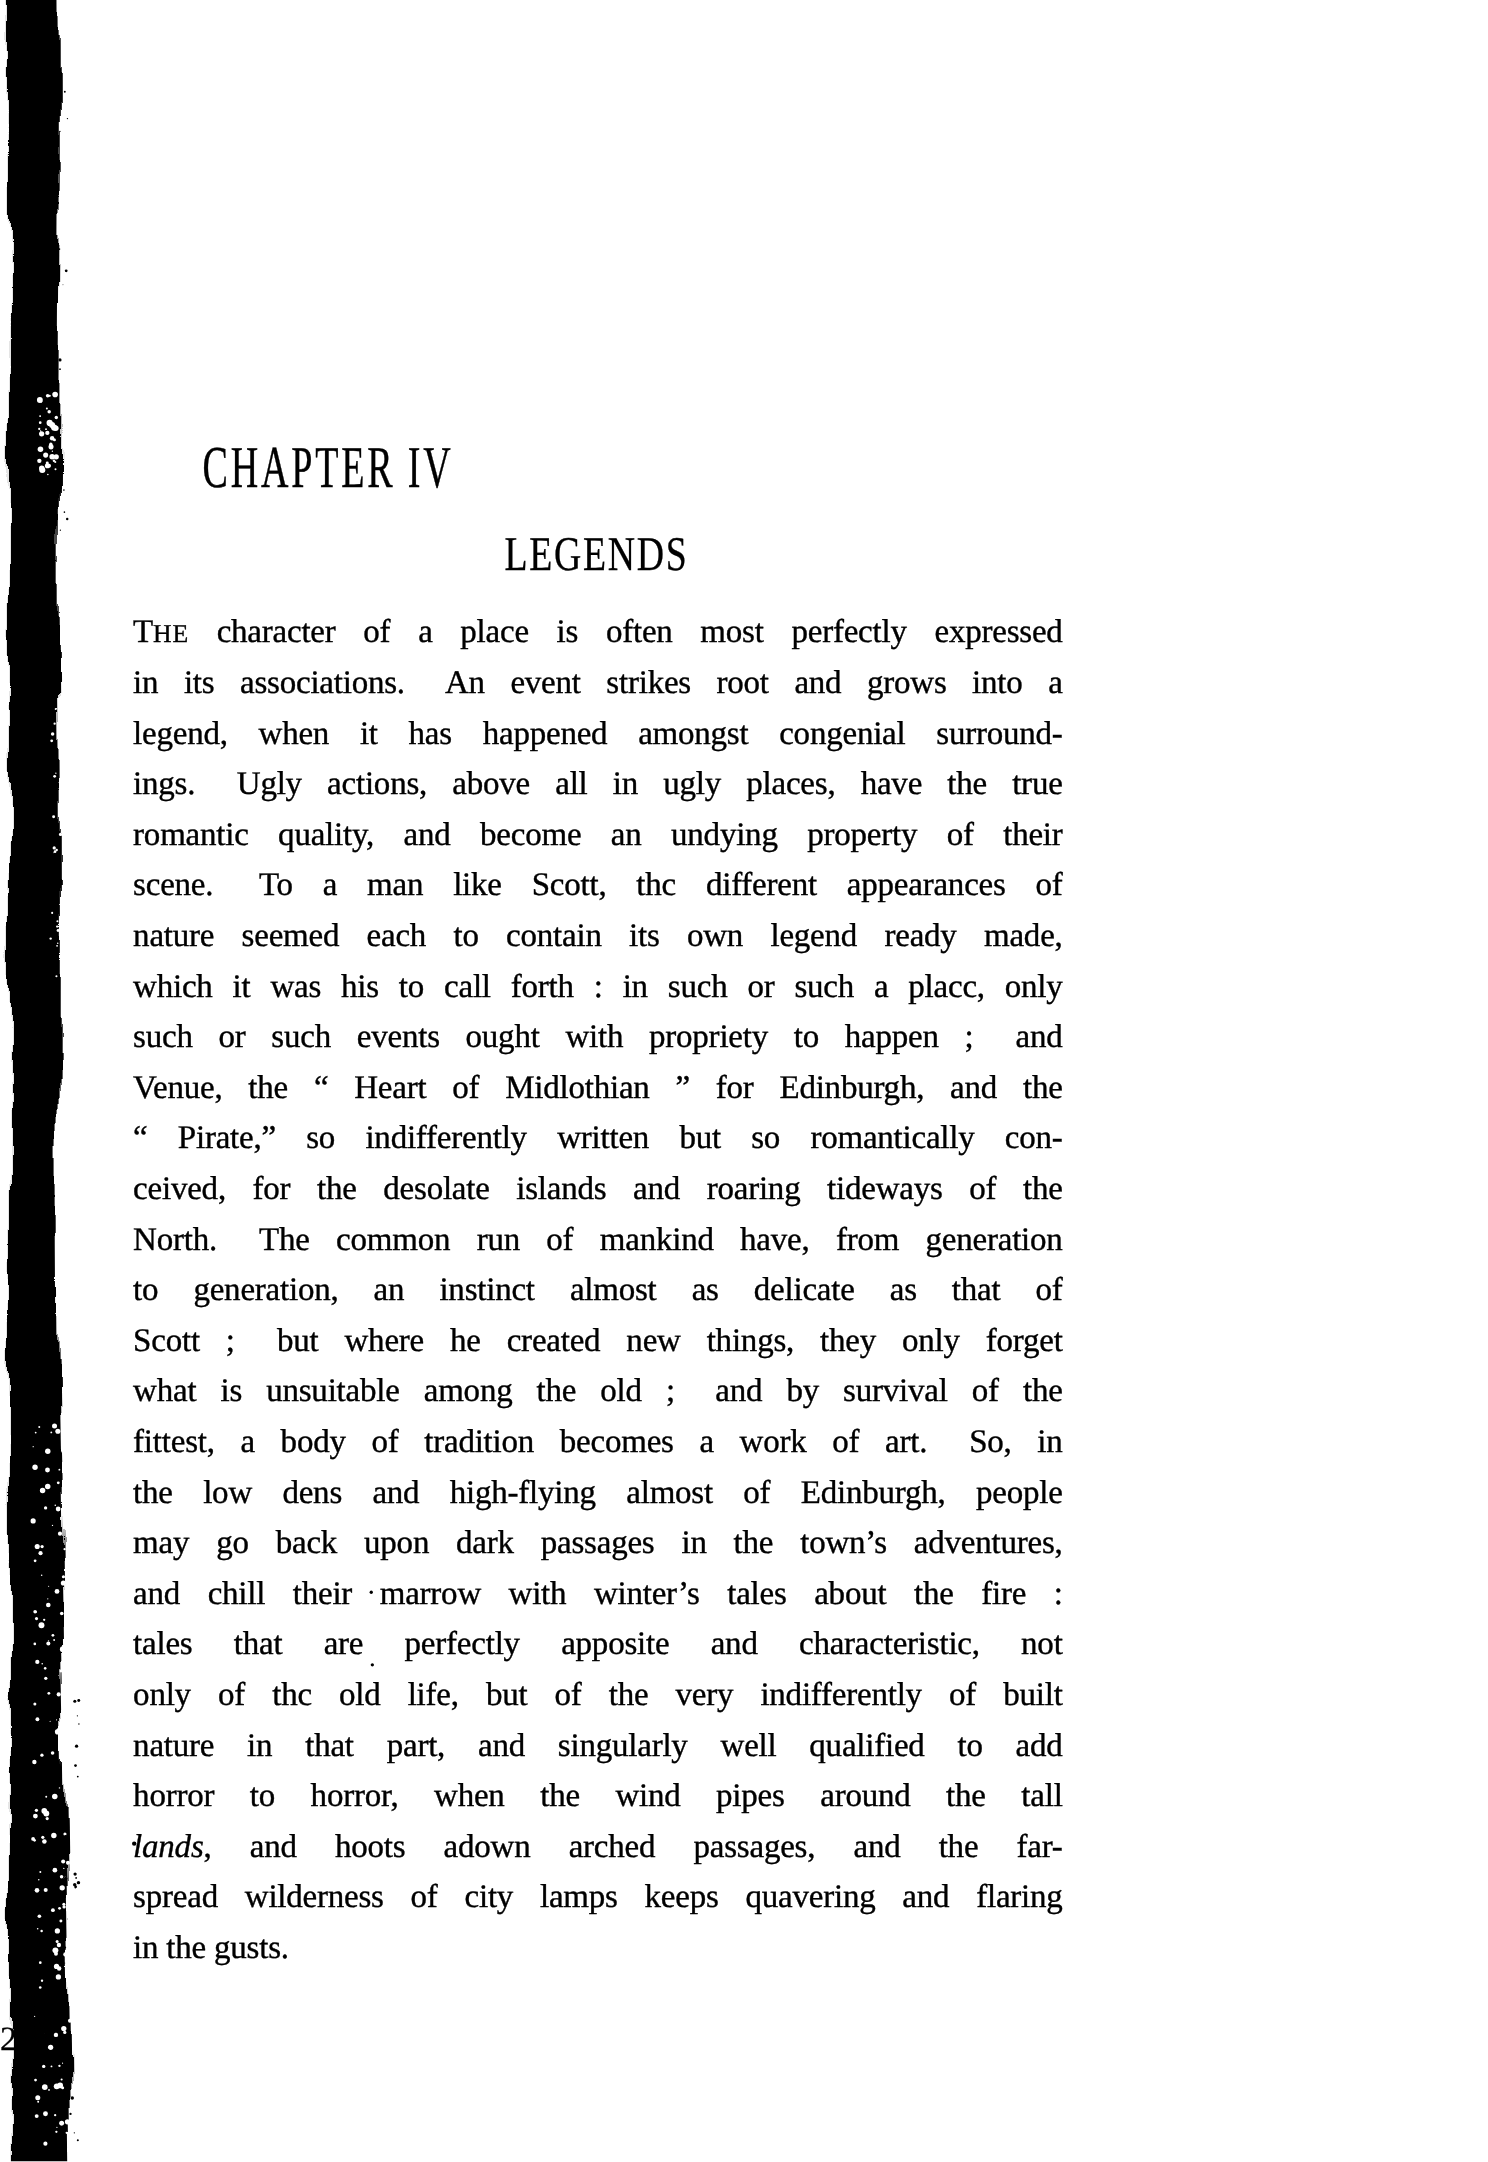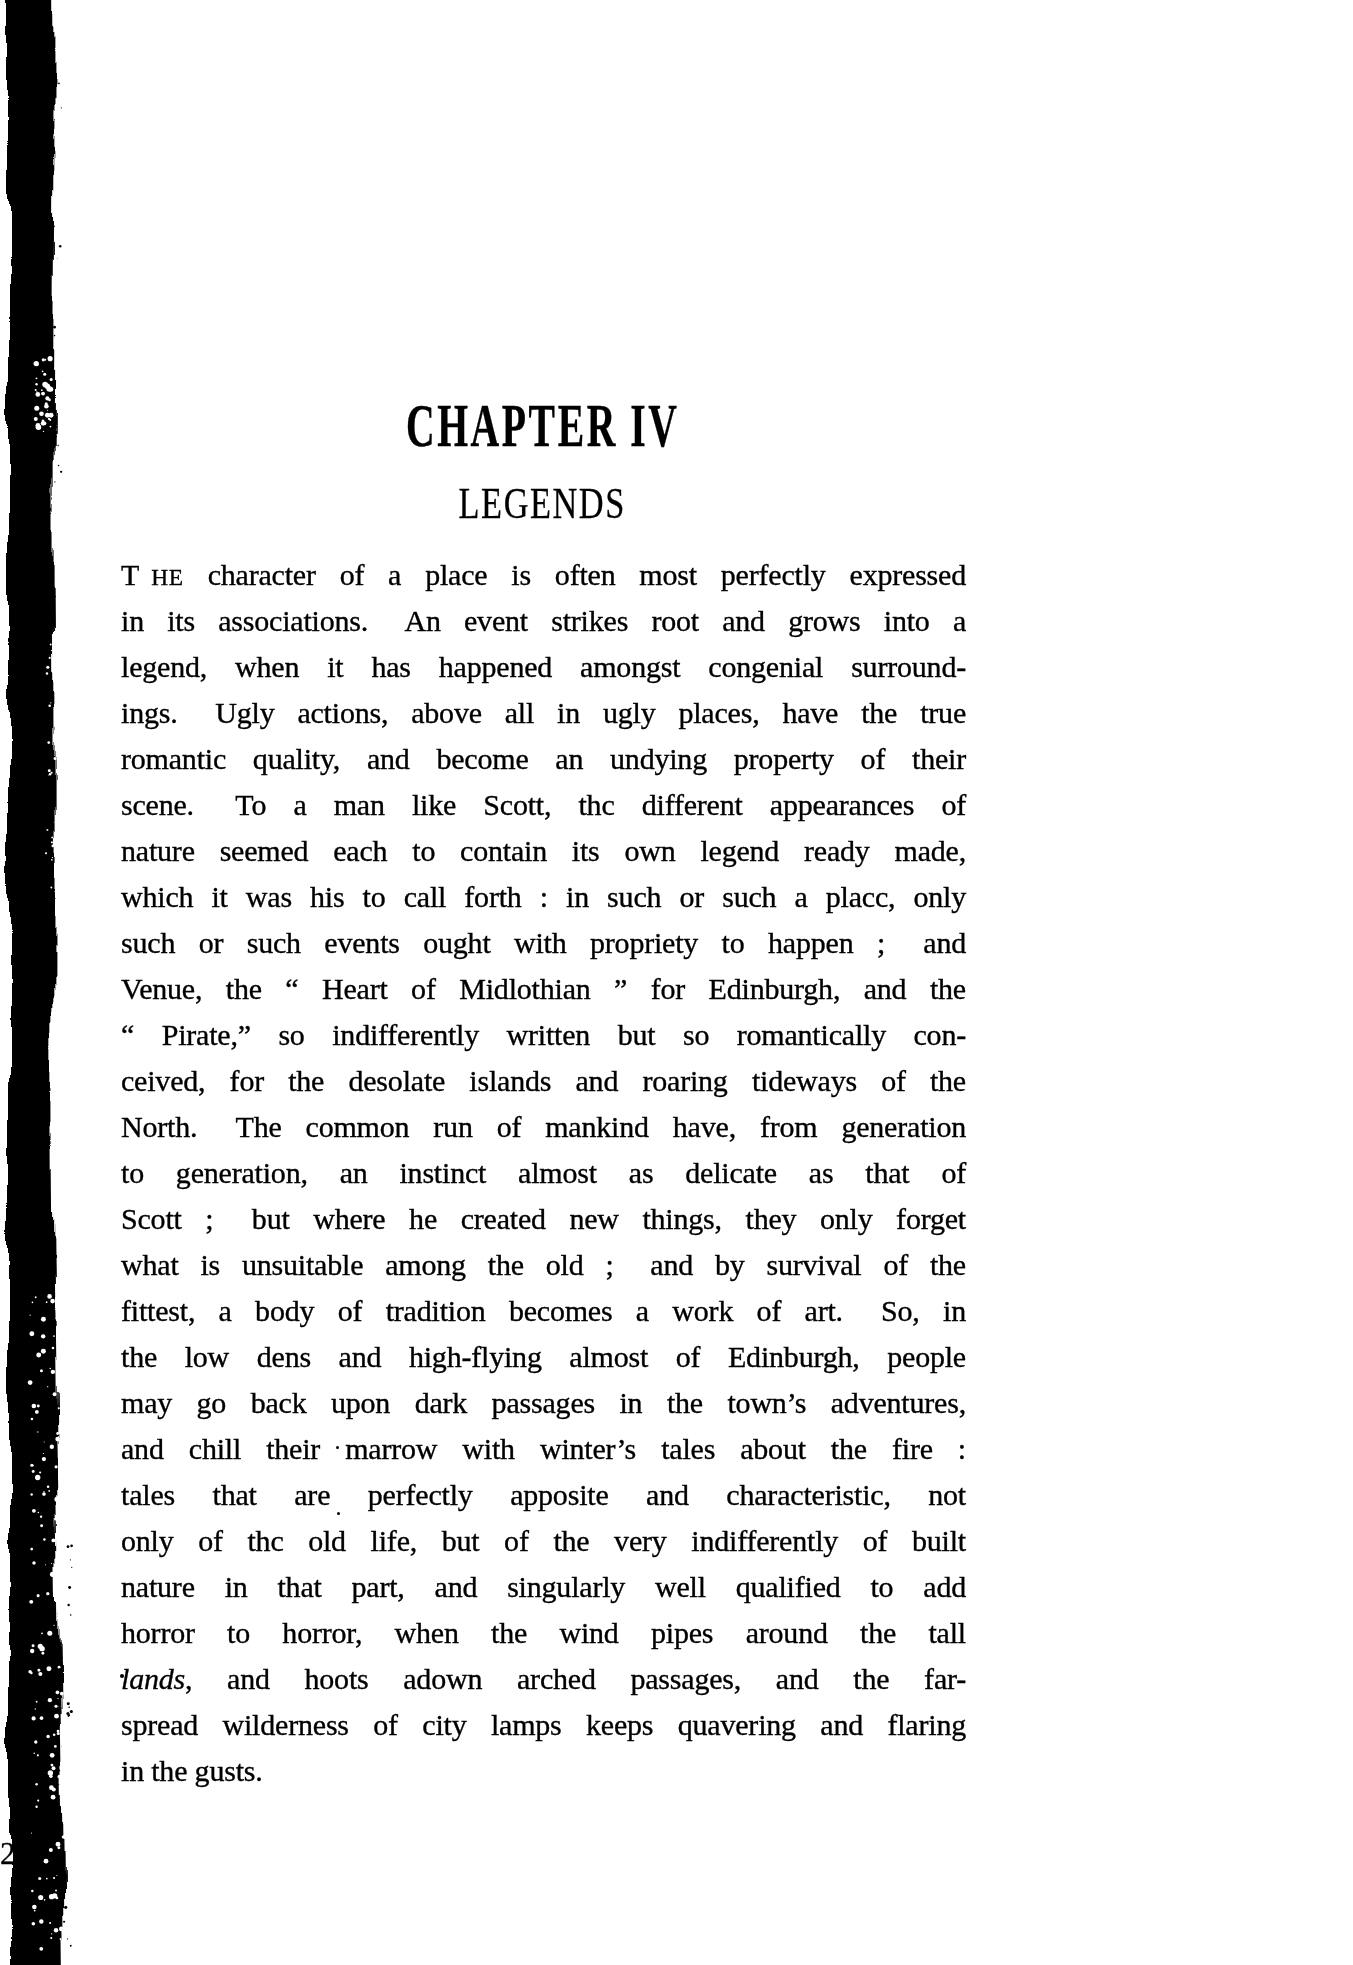--- a/index.html
+++ b/index.html
@@ -20,24 +20,24 @@
   }
   .scan-edge {
     position: absolute;
     left: 0; top: 0;
     width: 84px; height: 1965px;
   }
   .chapter-title {
     position: absolute;
     left: 120px; top: 398px;
     width: 845px;
-    text-align: center;
-    font-size: 62px;
+    text-align: left;
+    font-size: 54px;
     line-height: 54px;
-    font-weight: 700;
+    font-weight: 400;
     letter-spacing: 4px;
     -webkit-text-stroke: .4px #000;
     white-space: nowrap;
   }
   .section-title {
     position: absolute;
     left: 120px; top: 486px;
     width: 845px;
     text-align: center;
     font-size: 44px;
@@ -60,21 +60,21 @@
   .text-line {
     text-align: justify;
     text-align-last: justify;
     height: 46px;
     white-space: nowrap;
   }
   .text-line.no-justify {
     text-align: left;
     text-align-last: left;
   }
-  .seg-sc { font-size: .78em; letter-spacing: .03em; margin-left: 12px; }
+  .seg-sc { font-size: .78em; letter-spacing: .03em; }
   .seg-it { font-style: italic; }
   .page-number {
     position: absolute;
     left: 0; top: 1838px;
     width: 1353px;
     font-size: 31px;
     line-height: 31px;
     -webkit-text-stroke: .3px #000;
   }
   .ink-dot {

